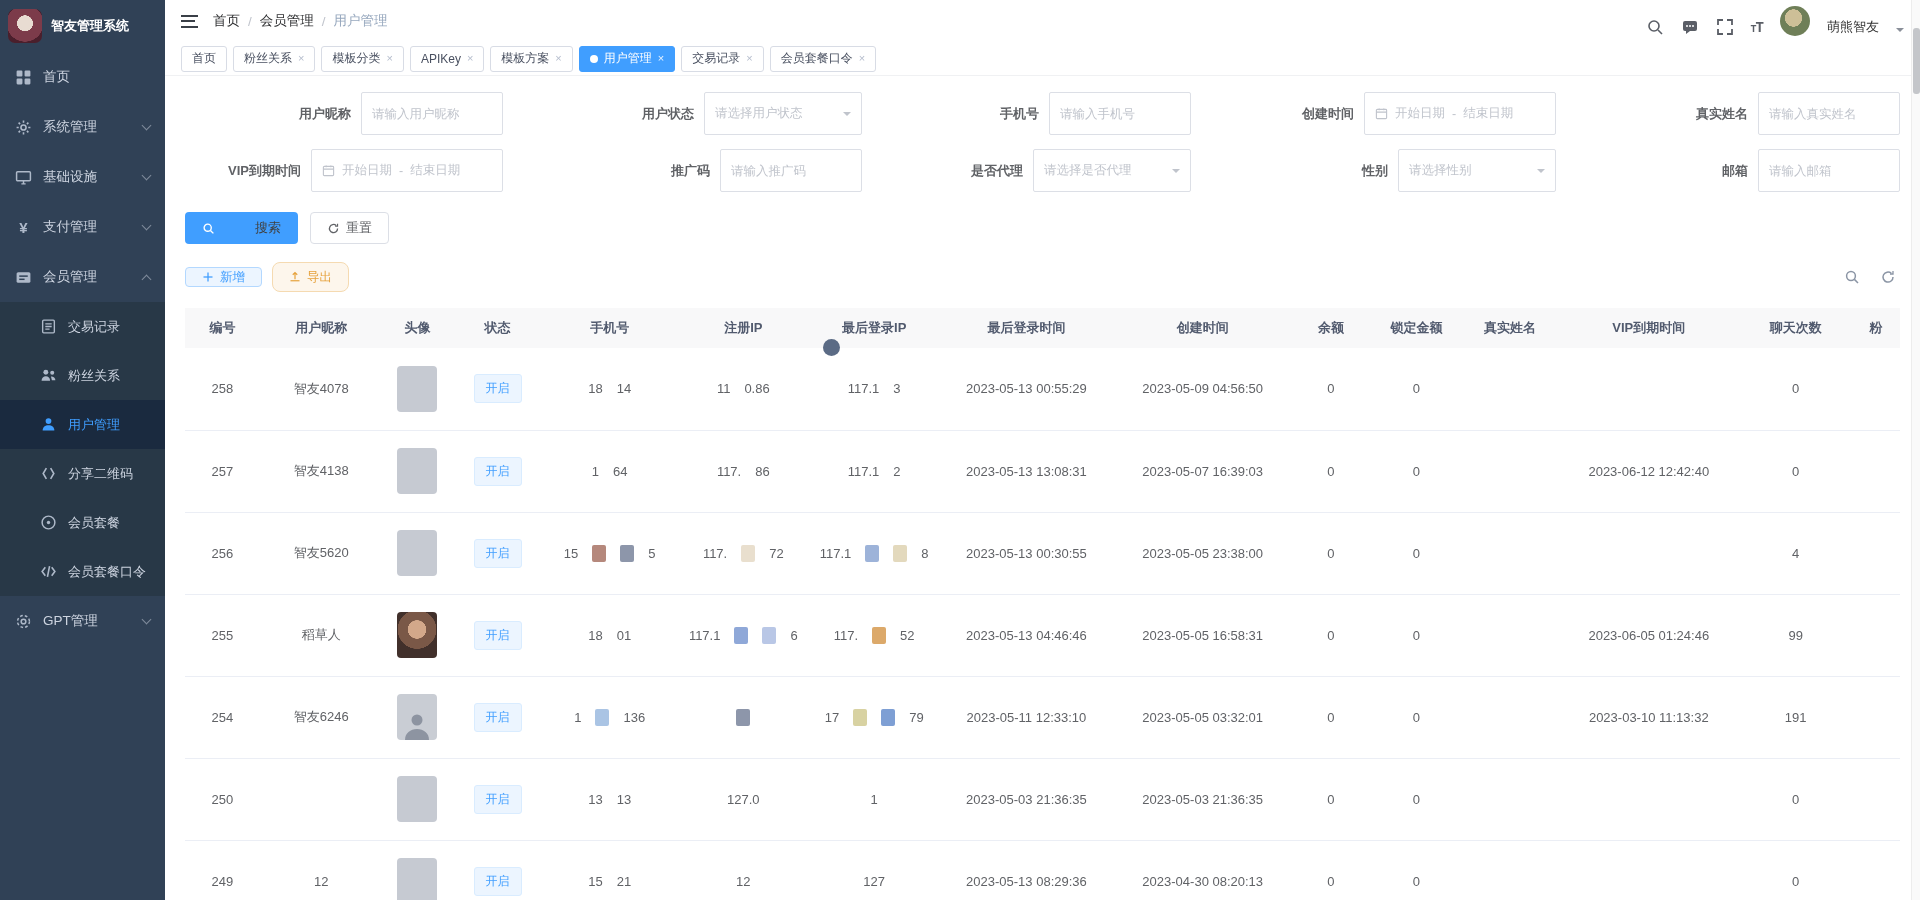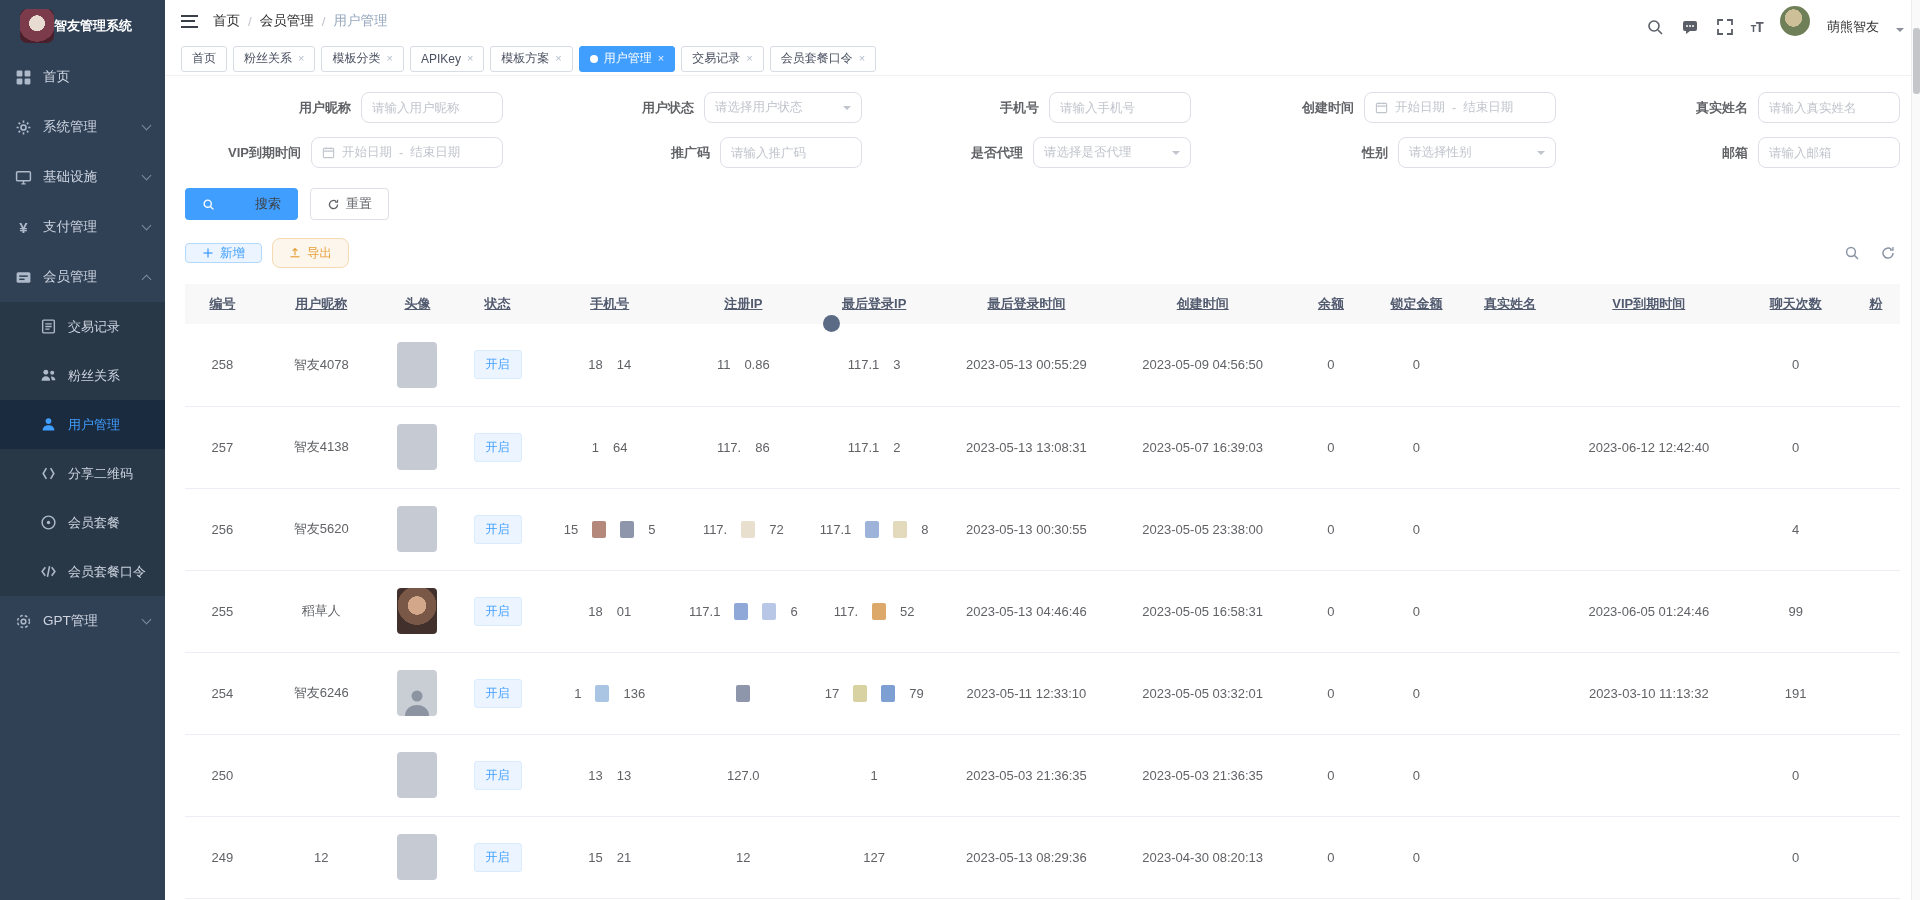--- a/index.html
+++ b/index.html
@@ -2,21 +2,21 @@
 <html><head>
 <meta charset="utf-8">
 <style>
   * { margin:0; padding:0; box-sizing:border-box; }
   html,body { width:1920px; height:900px; overflow:hidden; background:#fff;
     font-family:"Liberation Sans","DejaVu Sans",sans-serif; }
   .app { display:flex; width:1920px; height:900px; }
 
   
   .sidebar { width:165px; flex-shrink:0; background:#304156; color:#cdd4e0; overflow:hidden; }
-  .logo { height:52px; display:flex; align-items:center; padding:0 20px; }
+  .logo { height:52px; display:flex; align-items:center; gap:9px; padding:0 8px; }
   .logo-img { width:34px; height:34px; border-radius:7px; flex-shrink:0;
     background:radial-gradient(circle at 50% 42%, #e8dcd2 0 30%, #7c3b4a 31% 70%, #4a1f2c 71%); }
   .logo-title { color:#fff; font-weight:bold; font-size:13px; white-space:nowrap; }
   .menu-item { height:50px; display:flex; align-items:center; gap:11px; padding:0 15px;
     font-size:13.5px; cursor:pointer; }
   .menu-item .micon { width:17px; height:17px; display:inline-flex; align-items:center;
     justify-content:center; color:#aeb9c9; font-size:14px; flex-shrink:0; }
   .submenu { background:#283847; }
   .submenu .menu-item { padding-left:40px; height:49px; font-size:13px; }
   .menu-item.active { background:#1a2a3f; color:#409eff; }
@@ -53,21 +53,21 @@
   .tab.active { background:#409eff; border-color:#409eff; color:#fff; }
   .tab.active .dot { display:inline-block; }
   .tab.active .tclose { color:#e8f3ff; }
 
   
   .content { flex:1; padding:16px 20px 0; position:relative; overflow:hidden; }
 
   .filters { display:grid; grid-template-columns:1.05fr 1.1fr 1fr 1.12fr 1.05fr; column-gap:26px; row-gap:14px; }
   .filter { display:flex; align-items:center; justify-content:flex-end; gap:10px; }
   .f-label { font-size:13px; font-weight:bold; color:#606266; white-space:nowrap; }
-  .f-ctrl { height:31px; border:1px solid #dcdfe6; border-radius:8px; background:#fff;
+  .f-ctrl { height:43px; border:1px solid #dcdfe6; border-radius:2px; background:#fff;
     display:flex; align-items:center; padding:4px 10px; gap:7px; font-size:12.5px; color:#c0c4cc; }
   .f-ctrl input { border:none; outline:none; width:100%; font-size:12.5px; color:#606266; background:transparent; }
   .f-ctrl input::placeholder { color:#c0c4cc; }
   .f-input { width:142px; }
   .f-select { width:158px; justify-content:space-between; cursor:pointer; }
   .f-select .sel-caret { width:0; height:0; border:4.5px solid transparent; border-top-color:#c0c4cc; margin-top:4px; }
   .f-range { width:192px; }
   .f-range .rsep { color:#c0c4cc; }
   .f-range .rtxt { white-space:nowrap; }
   .cal-icon { width:13px; height:13px; flex-shrink:0; color:#c0c4cc; }
@@ -80,21 +80,21 @@
   .btn-row2 { margin-top:18px; display:flex; gap:10px; align-items:center; }
   .btn-add { height:20px; background:#ecf5ff; border-color:#b3d8ff; color:#409eff; font-size:12.5px; }
   .btn-export { height:30px; background:#fdf6ec; border-color:#f5dab1; color:#e6a23c; font-size:12.5px;border-radius:8px; }
   .tools { margin-left:auto; display:flex; gap:20px; color:#8b95a5; padding-right:4px; }
   .tool-icon { width:16px; height:16px; cursor:pointer; }
 
   
   .table-wrap { margin-top:16px; position:relative; }
   table { width:100%; border-collapse:collapse; table-layout:fixed; }
   thead th { background:#f8f8f9; height:40px; font-size:13px; font-weight:bold; color:#515a6e;
-    text-align:center; white-space:nowrap; overflow:hidden;text-decoration:underline; }
+    text-align:center; white-space:nowrap; overflow:hidden; }
   tbody td { height:82px; border-bottom:1px solid #ebeef5; text-align:center; vertical-align:middle;
     font-size:13px; color:#606266; white-space:nowrap; overflow:hidden; }
   .av { width:40px; height:46px; border-radius:4px; background:#c6cad2; margin:0 auto; }
   .av.photo { background:radial-gradient(circle at 50% 38%, #d3a88a 0 26%, #7a5847 27% 55%, #41302b 56%); }
   .av.person { display:flex; align-items:flex-end; justify-content:center; background:#c9cdd4; overflow:hidden; }
   .av.person svg { width:26px; height:30px; color:#8d94a1; }
   .badge-on { display:inline-block; padding:5px 11px; background:#ecf5ff; border:1px solid #d9ecff;
     color:#409eff; border-radius:3px; font-size:12px; }
   .seg { display:flex; align-items:center; justify-content:center; gap:14px; }
   .cblock { display:inline-block; width:14px; height:17px; border-radius:2px; }

